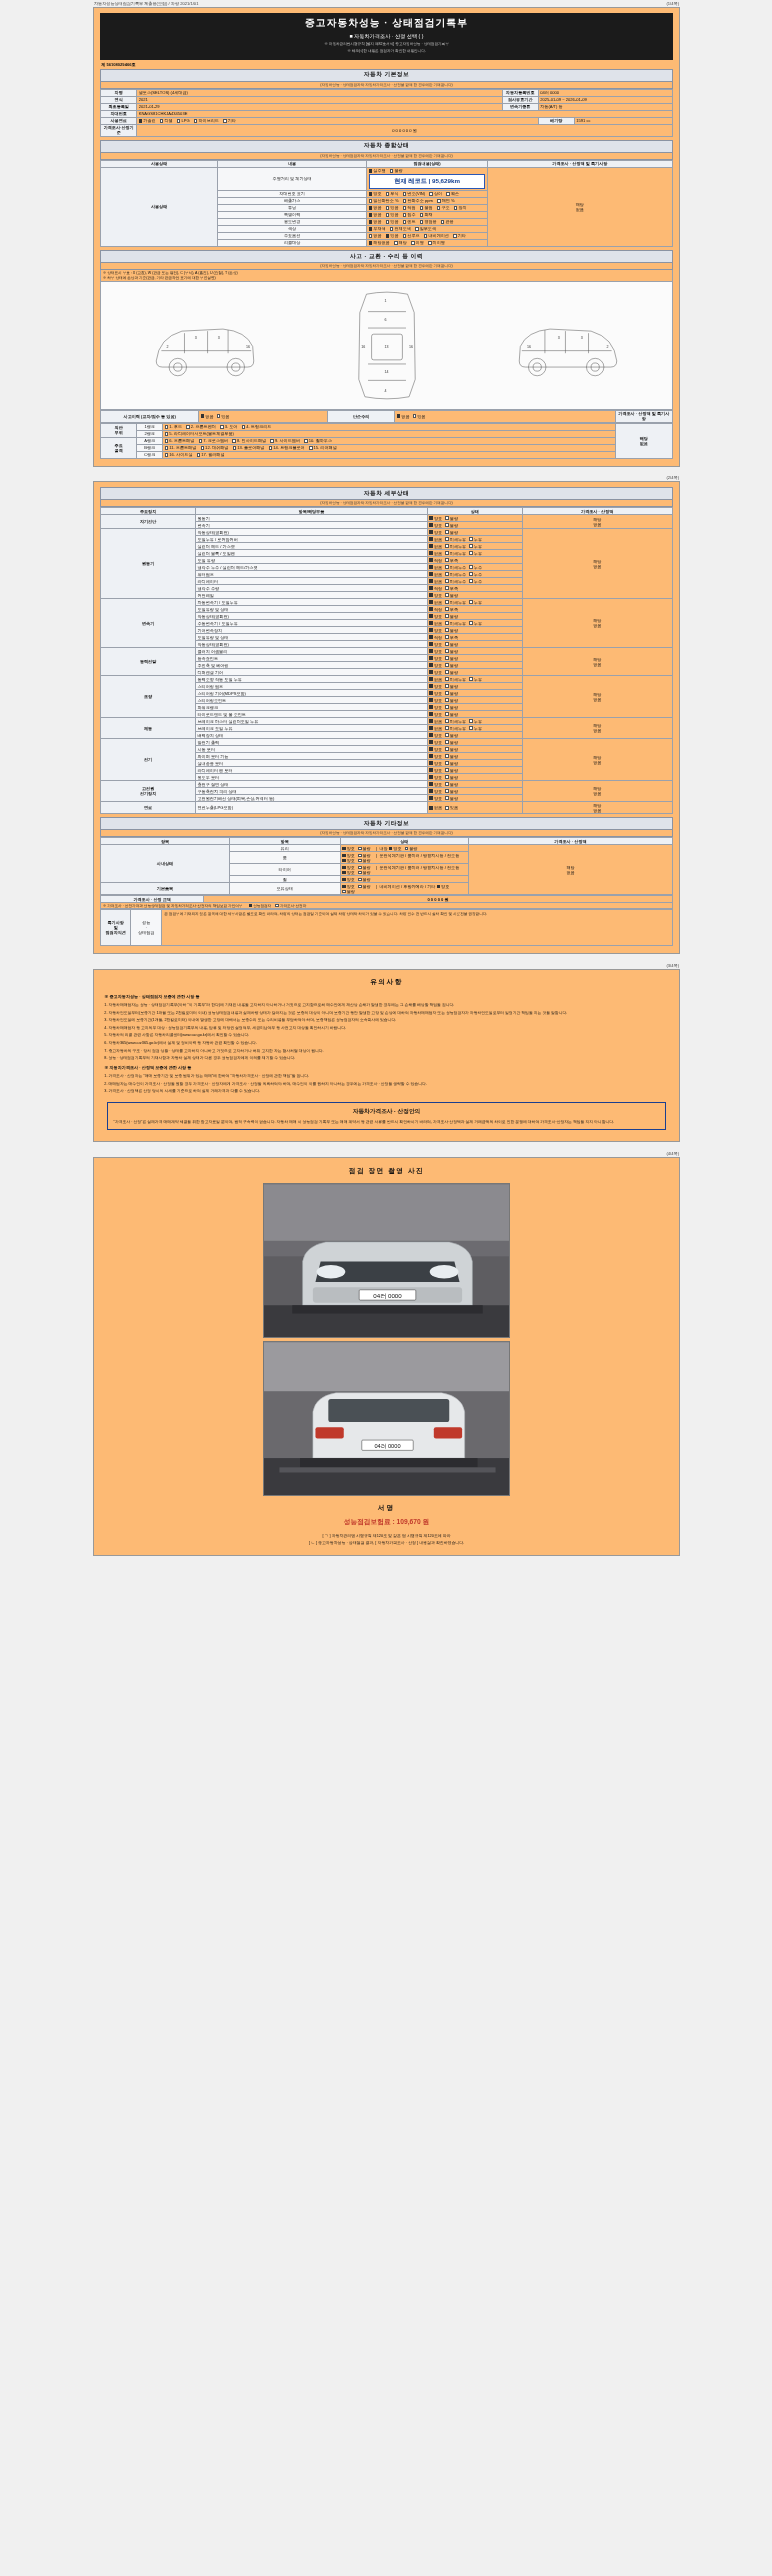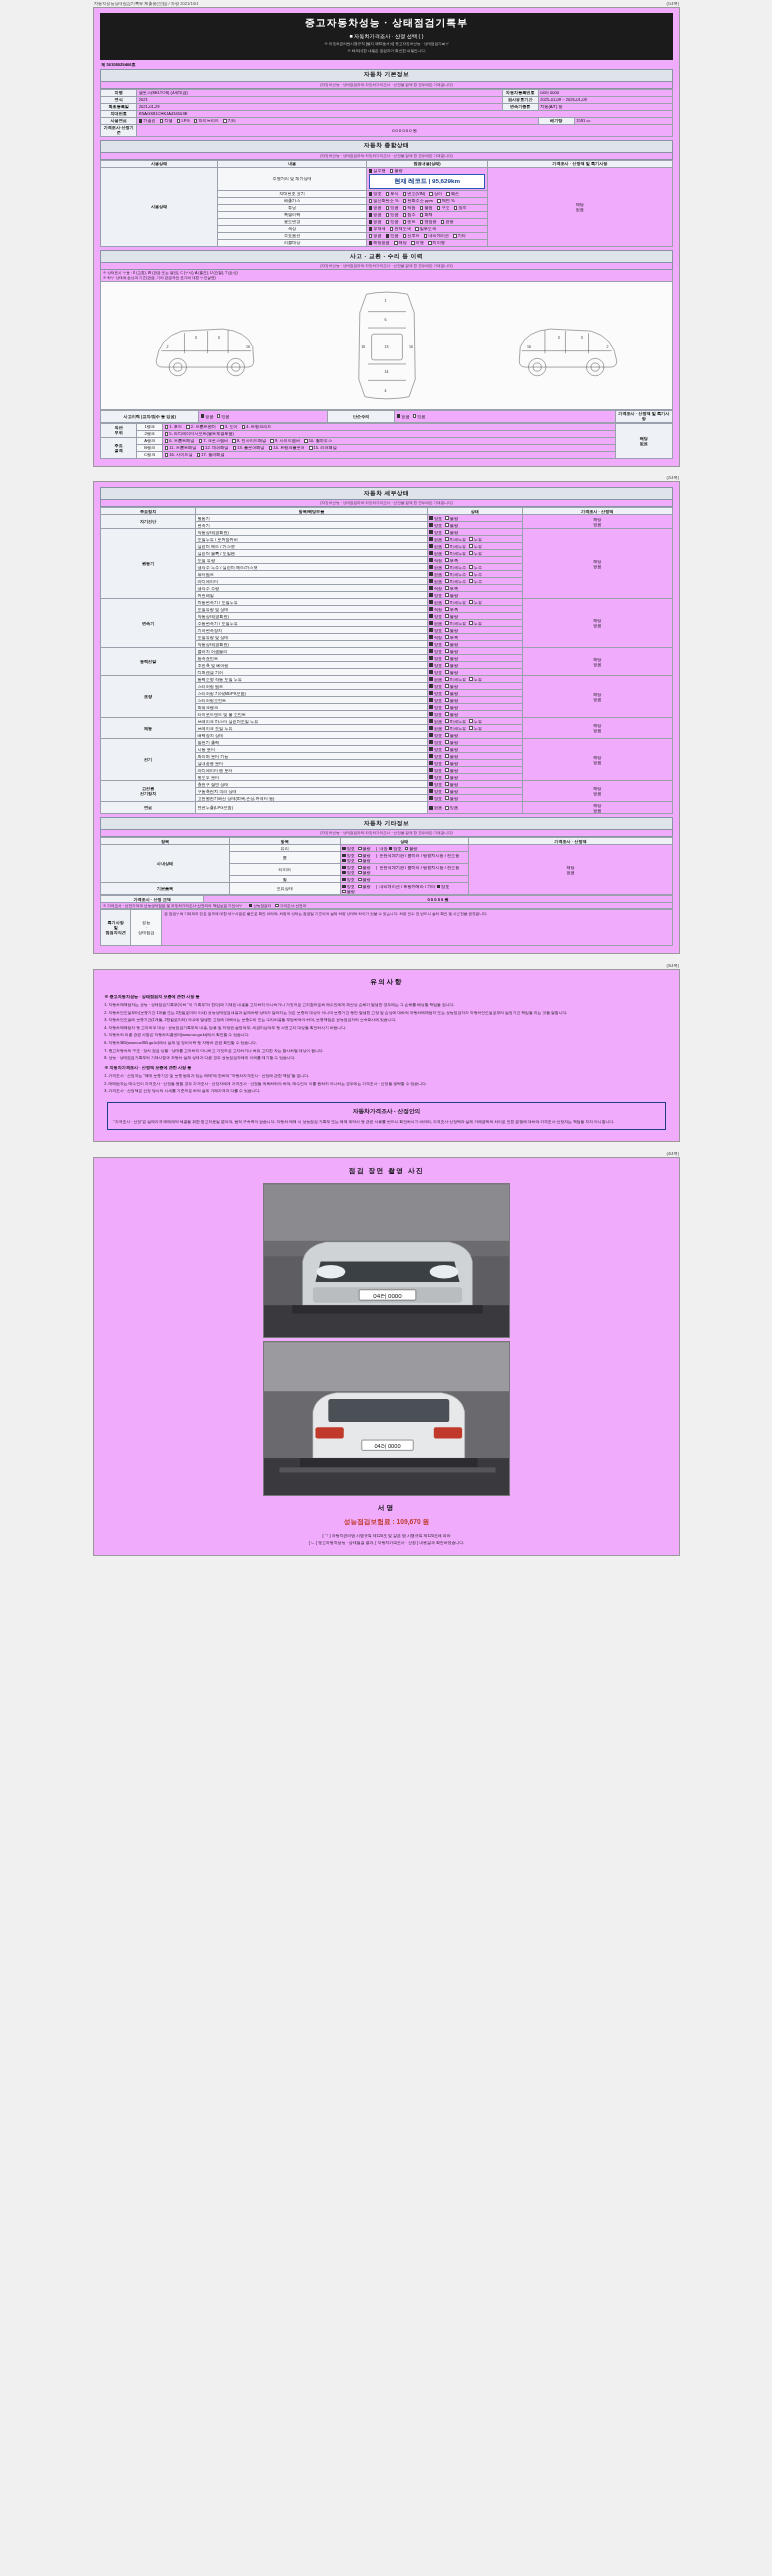--- a/index.html
+++ b/index.html
@@ -3,21 +3,21 @@
 <meta charset="utf-8">
 <style>
   * { box-sizing: border-box; }
   html, body { margin:0; padding:0; }
   body {
     width:773px; background:#f0f0f0;
     font-family:"Liberation Sans", sans-serif;
     font-size:5.2px; color:#111;
   }
   .page {
-    width:587px; margin:0 auto 7.2px auto; background:#f0abfc;
+    width:587px; margin:0 auto 7.2px auto; background:#fdba74;
     border:0.5px solid #999; padding:5.2px 6.2px 7.2px 6.2px;
   }
   .topbar {
     width:587px; margin:0 auto; display:flex; justify-content:space-between;
     font-size:4.1px; color:#444; padding:1px 1px;
   }
   .hdr-black {
     background:#1b1b1b; color:#fff; text-align:center; padding:4.1px 2.1px 5.2px 2.1px;
   }
   .hdr-black .t1 { font-size:9.8px; font-weight:bold; letter-spacing:1px; }

